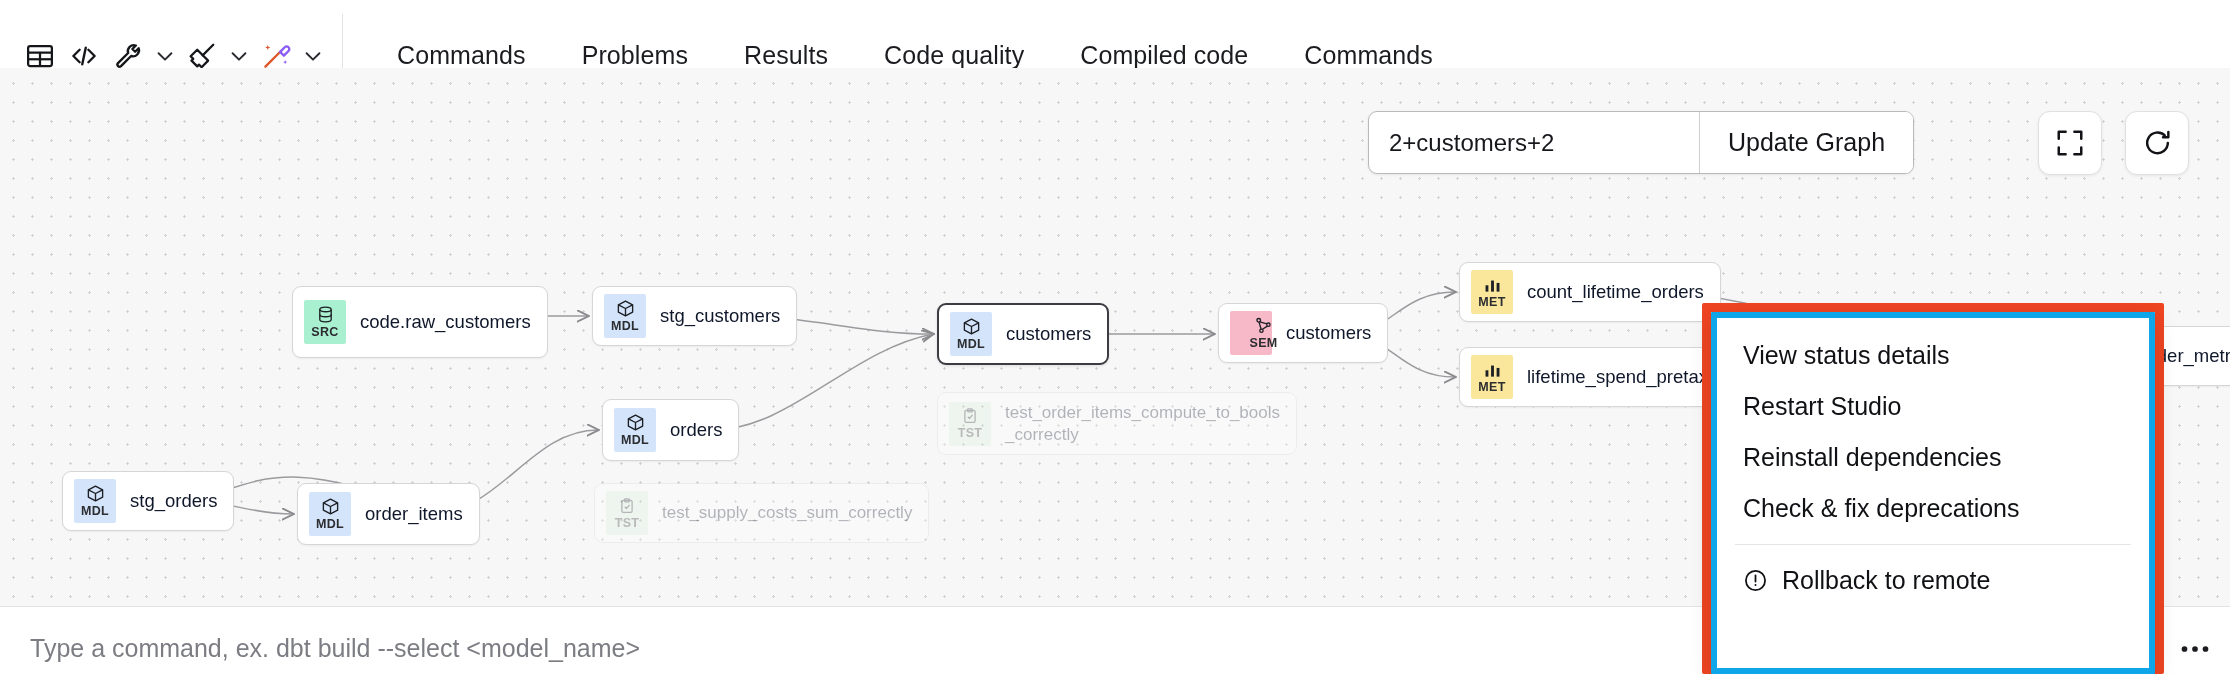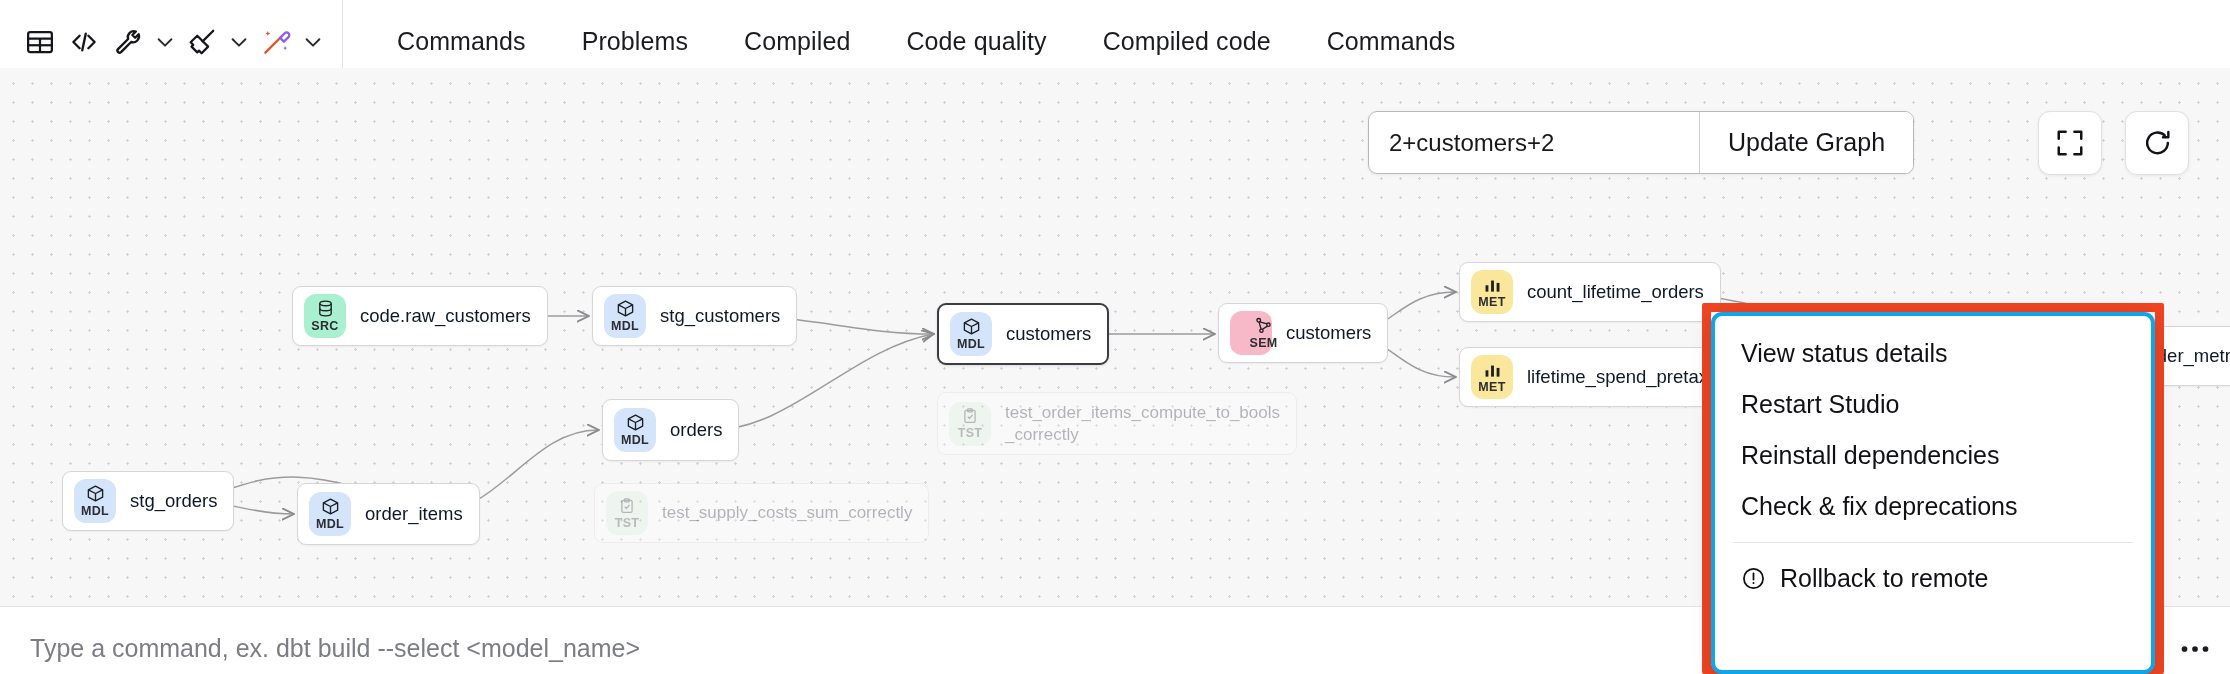--- a/index.html
+++ b/index.html
@@ -6,21 +6,21 @@
   html, body {
     width: 2230px; height: 674px;
     font-family: "Liberation Sans", sans-serif;
     background: #ffffff;
     overflow: hidden;
   }
   #app { position: relative; width: 2230px; height: 674px; }
 
   
   .topbar {
-    position: absolute; top: 0; left: 0;
+    position: absolute; top: 14px; left: 0;
     width: 2230px; height: 84px;
     background: #ffffff;
     border-bottom: 1px solid #e3e3e5;
     display: flex; align-items: stretch;
   }
   .tool-group {
     display: flex; align-items: center;
     padding: 0 14px 0 18px;
     border-right: 1px solid #e3e3e5;
     height: 100%;
@@ -74,21 +74,21 @@
     gap: 14px;
   }
   .node.selected {
     border: 2.5px solid #3c3d42;
     box-shadow: 0 1px 3px rgba(0,0,0,.10);
   }
   .node.faded { opacity: .30; box-shadow: none; }
   .badge {
     flex: 0 0 auto;
     width: 42px; height: 44px;
-    border-radius: 12px;
+    border-radius: 2px;
     display: flex; flex-direction: column;
     align-items: center; justify-content: center;
     gap: 1px;
   }
   .badge svg { display: block; }
   .badge-txt { font-size: 12.5px; font-weight: 700; letter-spacing: .3px; color: #2c2d31; }
   .node-label {
     font-size: 18.5px; color: #0f172a; white-space: pre-line; line-height: 1.25;
   }
   .node-label.small { font-size: 17px; }
@@ -173,22 +173,22 @@
     border: 9px solid #ef4522;
     border-radius: 2px;
     pointer-events: none;
     z-index: 40;
   }
   .context-menu {
     position: absolute;
     left: 1711px; top: 312px;
     width: 444px; height: 362px;
     background: #ffffff;
-    border: 4px solid #0ea5e9;
-    border-radius: 11px;
+    border: 6px solid #0ea5e9;
+    border-radius: 1px;
     box-shadow: 0 6px 22px rgba(0,0,0,.13);
     z-index: 41;
     padding: 12px 0 0 0;
     overflow: hidden;
   }
   .menu-item {
     display: flex; align-items: center; gap: 14px;
     height: 50px;
     padding: 0 26px;
     font-size: 25px; color: #101114;
@@ -261,21 +261,21 @@
           <svg width="22" height="22" viewBox="0 0 24 24" fill="none" stroke="currentColor" stroke-width="2.1" stroke-linecap="round" stroke-linejoin="round">
               <polyline points="5,9 12,16 19,9"></polyline>
             </svg>
         </div>
       </div>
     </div>
 
     <div class="tabs" id="tabs-container">
         <div class="tab">Commands</div>
         <div class="tab">Problems</div>
-        <div class="tab">Compiled</div>
+        <div class="tab">Results</div>
         <div class="tab">Code quality</div>
         <div class="tab">Compiled code</div>
         <div class="tab active">Commands</div>
       </div>
   </div>
 
   <div class="canvas">
 
     <svg class="edges" viewBox="0 0 2230 538" preserveAspectRatio="none">
       <defs>
@@ -292,21 +292,21 @@
         <path d="M1644,224 C1780,224 1860,284 1982,288"></path>
         <path d="M1647,309 C1780,309 1860,290 1982,288"></path>
         <path d="M189,433 C230,433 250,446 293,446"></path>
         <path d="M429,446 C500,446 530,362 598,362"></path>
         <path d="M712,362 C790,362 850,282 933,266"></path>
         <path d="M189,433 C250,420 280,380 429,446"></path>
       </g>
     </svg>
 
     <div id="nodes-layer">
-        <div class="node" style="left: 292px; top: 218px; min-width: 180px; height: 60px;">
+        <div class="node" style="left: 292px; top: 218px; min-width: 180px; height: 72px;">
           <div class="badge" style="background: rgb(169, 240, 209);">
             <svg width="19" height="19" viewBox="0 0 24 24" fill="none" stroke="#1d2024" stroke-width="1.7">
               <ellipse cx="12" cy="5.6" rx="7.2" ry="2.9"></ellipse>
               <path d="M4.8 5.6v12.8c0 1.6 3.2 2.9 7.2 2.9s7.2-1.3 7.2-2.9V5.6"></path>
               <path d="M4.8 12c0 1.6 3.2 2.9 7.2 2.9s7.2-1.3 7.2-2.9"></path>
             </svg>
             <span class="badge-txt">SRC</span>
           </div>
           <div class="node-label">code.raw_customers</div>
         </div>

